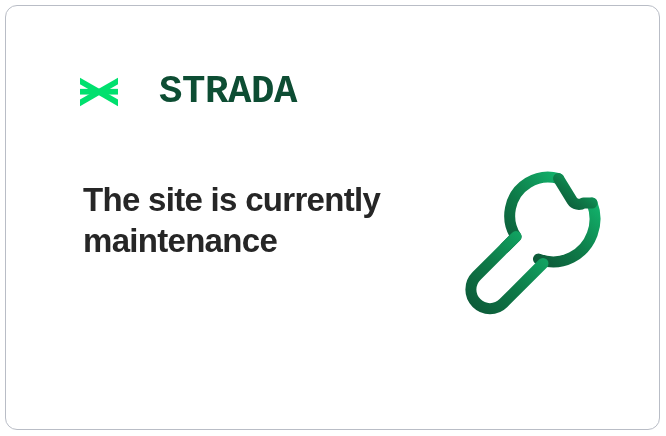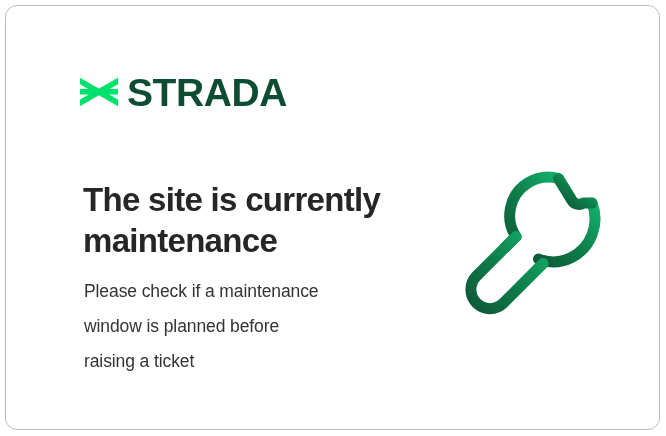--- a/index.html
+++ b/index.html
@@ -45,27 +45,28 @@
     gap: 9px;
     height: 48px;
   }
   .brand-mark {
     width: 38px;
     height: 42px;
     display: block;
     flex: 0 0 auto;
   }
   .brand-word {
-    font-family: Liberation Sans, sans-serif;
+    font-family: Liberation Mono, monospace;
     font-size: 39px;
     font-weight: bold;
     letter-spacing: -0.4px;
     color: #0d4d33;
     line-height: 1;
     white-space: nowrap;
+    margin-left: 32px;
   }
 
   
   .headline {
     position: absolute;
     left: 77px;
     top: 152px;
     width: 340px;
     font-size: 33px;
     font-weight: bold;
@@ -126,25 +127,20 @@
               <rect x="42.5" y="89" width="15" height="30" transform="rotate(-30 50 55)"></rect>
             </g>
           </g>
         </svg>
       </span>
       <span class="brand-word">STRADA</span>
     </div>
 
     <h1 class="headline">The site is currently maintenance</h1>
 
-    <div class="body-copy">
-      <span class="line">Please check if a maintenance</span>
-      <span class="line">window is planned before</span>
-      <span class="line">raising a ticket</span>
-    </div>
 
     <div class="wrench">
       <svg viewBox="0 0 160 160" xmlns="http://www.w3.org/2000/svg" aria-hidden="true">
         <defs>
           <linearGradient id="wrenchGrad" x1="0" y1="1" x2="1" y2="0">
             <stop offset="0%" stop-color="#0d5938"></stop>
             <stop offset="45%" stop-color="#0e7a48"></stop>
             <stop offset="100%" stop-color="#12b06a"></stop>
           </linearGradient>
         </defs>

